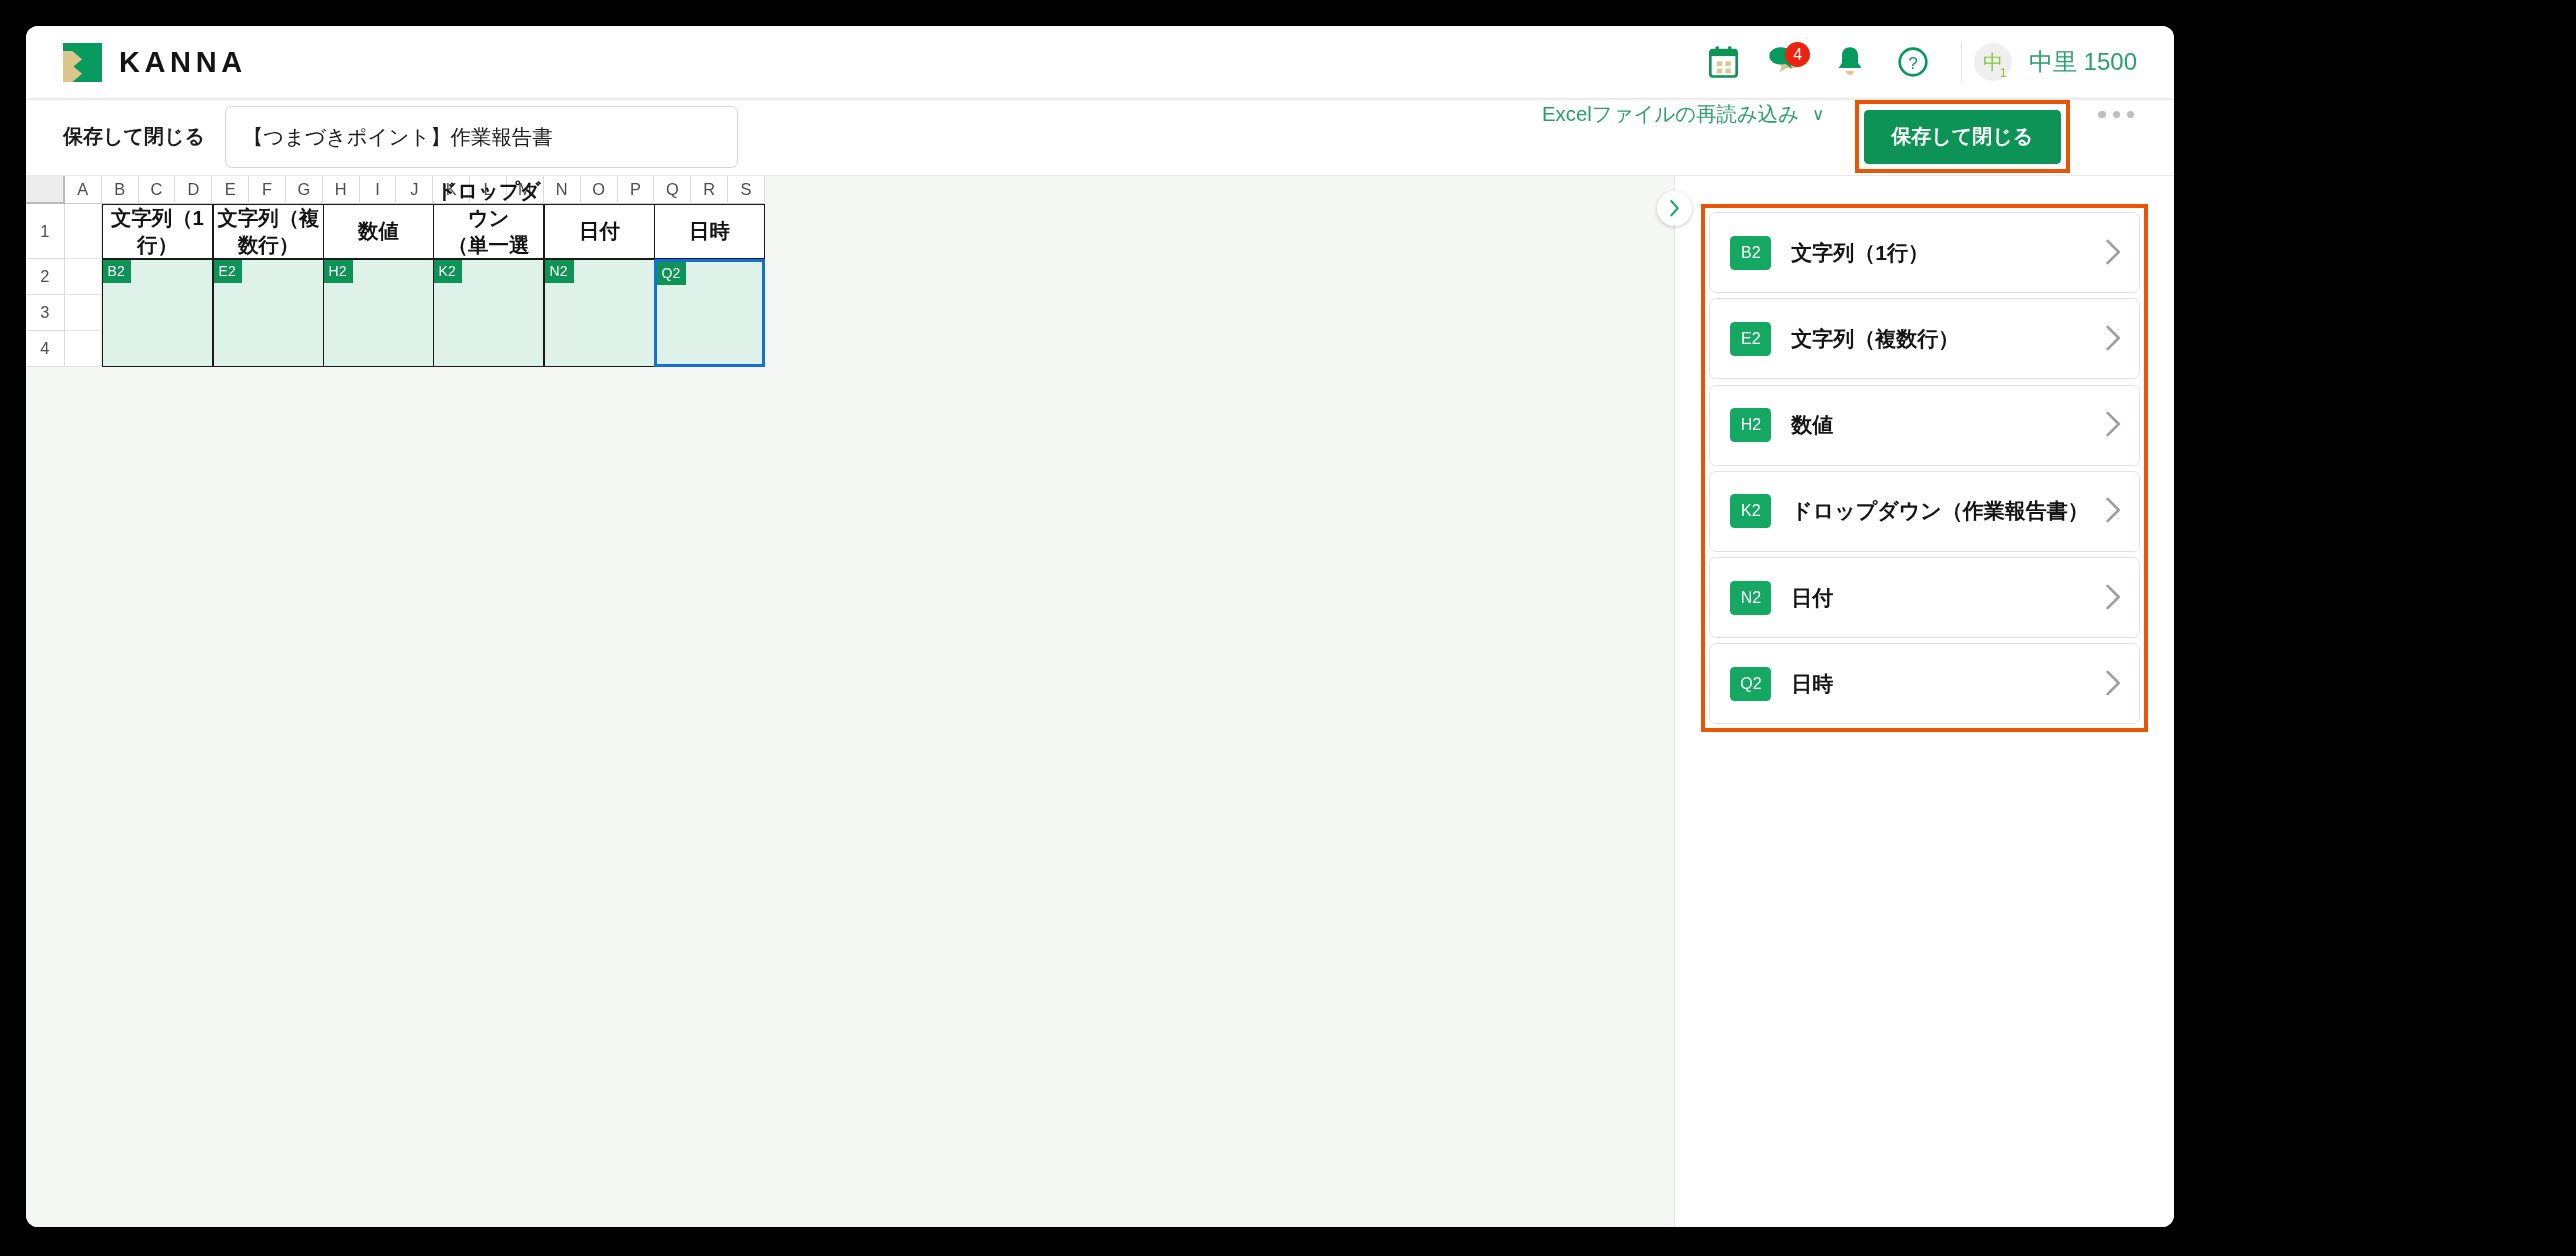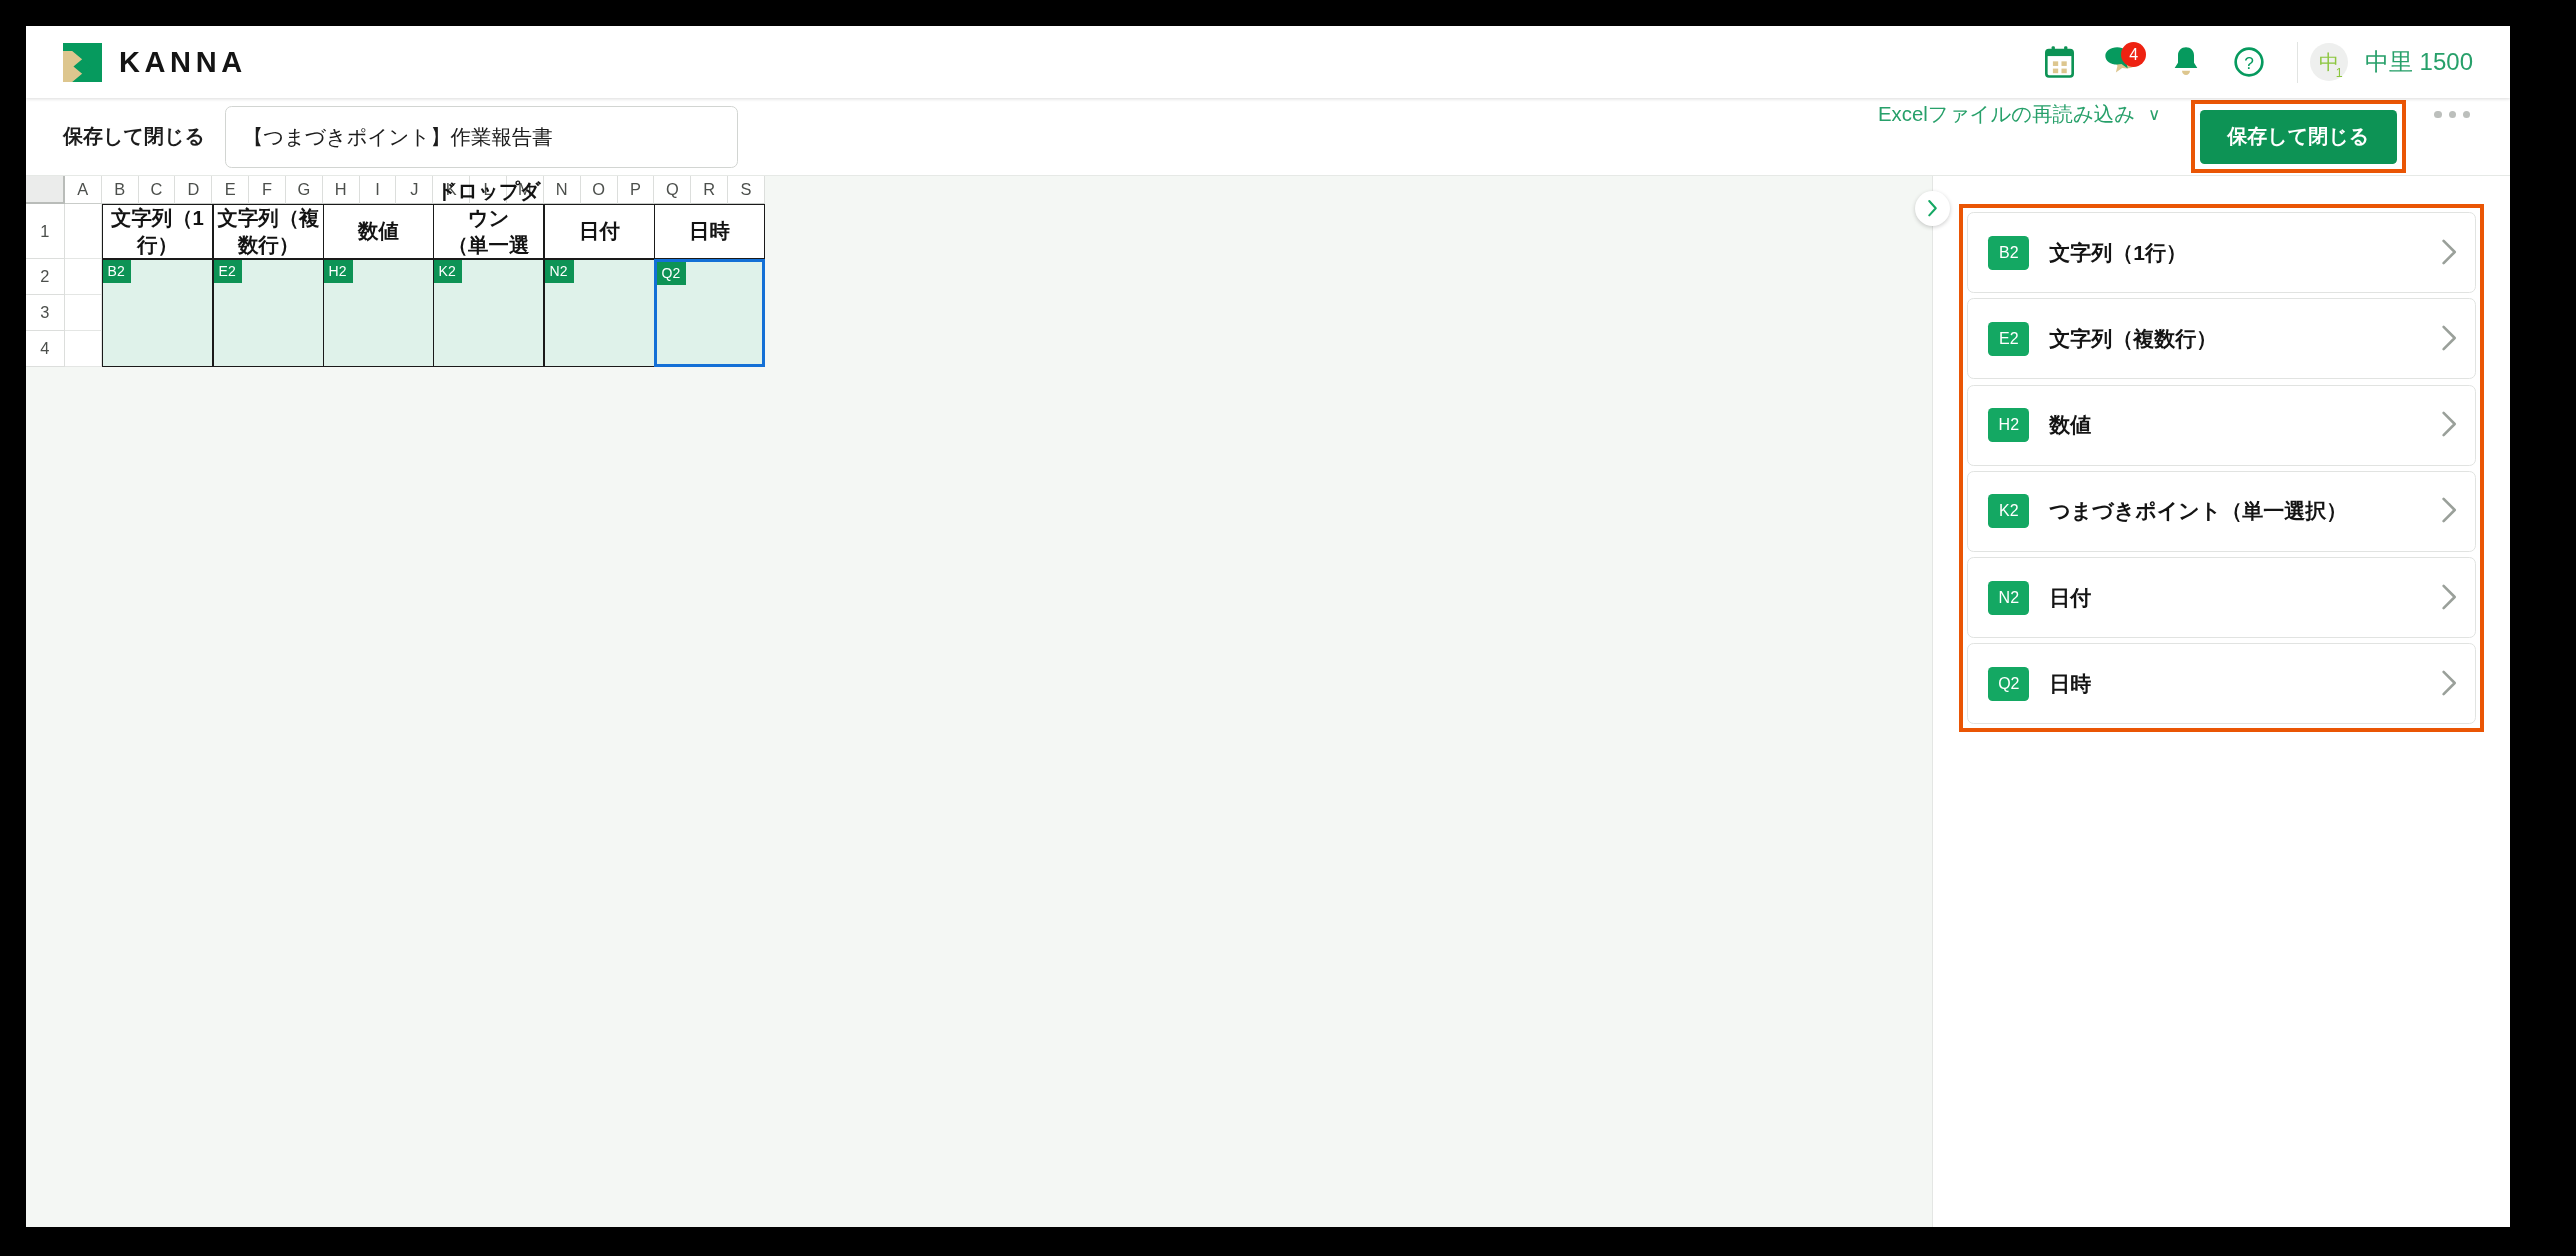--- a/index.html
+++ b/index.html
@@ -7,23 +7,24 @@
     width: 2576px; height: 1256px;
     background: #000;
     font-family: "Liberation Sans", "DejaVu Sans", sans-serif;
     overflow: hidden;
   }
 
   
   #app {
     position: absolute;
     left: 26px; top: 26px;
-    width: 2484px; height: 1201px;
+    width: 2148px; height: 1201px;
     background: #f4f7f4;
     overflow: hidden;
+    border-radius: 12px;
   }
 
   
   #header {
     position: relative;
     height: 72px;
     background: #ffffff;
     box-shadow: 0 1.3px 3.3px rgba(0,0,0,.14);
     display: flex;
     align-items: center;
@@ -439,21 +440,21 @@
             </div>
             <div class="sb-item">
               <span class="sb-tag">H2</span>
               <span class="sb-label">数値</span>
               <span class="sb-chev"><svg width="17" height="28" viewBox="0 0 26 42">
                   <path d="M4 4l17 17L4 38" fill="none" stroke="#9aa09a" stroke-width="4" stroke-linecap="round" stroke-linejoin="round"></path>
                 </svg></span>
             </div>
             <div class="sb-item">
               <span class="sb-tag">K2</span>
-              <span class="sb-label">つまづきポイント（単一選択）</span>
+              <span class="sb-label">ドロップダウン（作業報告書）</span>
               <span class="sb-chev"><svg width="17" height="28" viewBox="0 0 26 42">
                   <path d="M4 4l17 17L4 38" fill="none" stroke="#9aa09a" stroke-width="4" stroke-linecap="round" stroke-linejoin="round"></path>
                 </svg></span>
             </div>
             <div class="sb-item">
               <span class="sb-tag">N2</span>
               <span class="sb-label">日付</span>
               <span class="sb-chev"><svg width="17" height="28" viewBox="0 0 26 42">
                   <path d="M4 4l17 17L4 38" fill="none" stroke="#9aa09a" stroke-width="4" stroke-linecap="round" stroke-linejoin="round"></path>
                 </svg></span>

